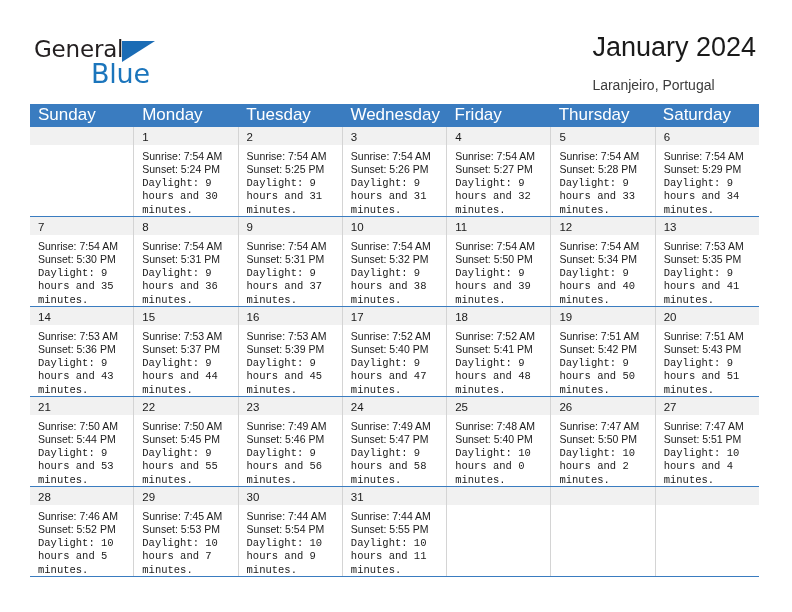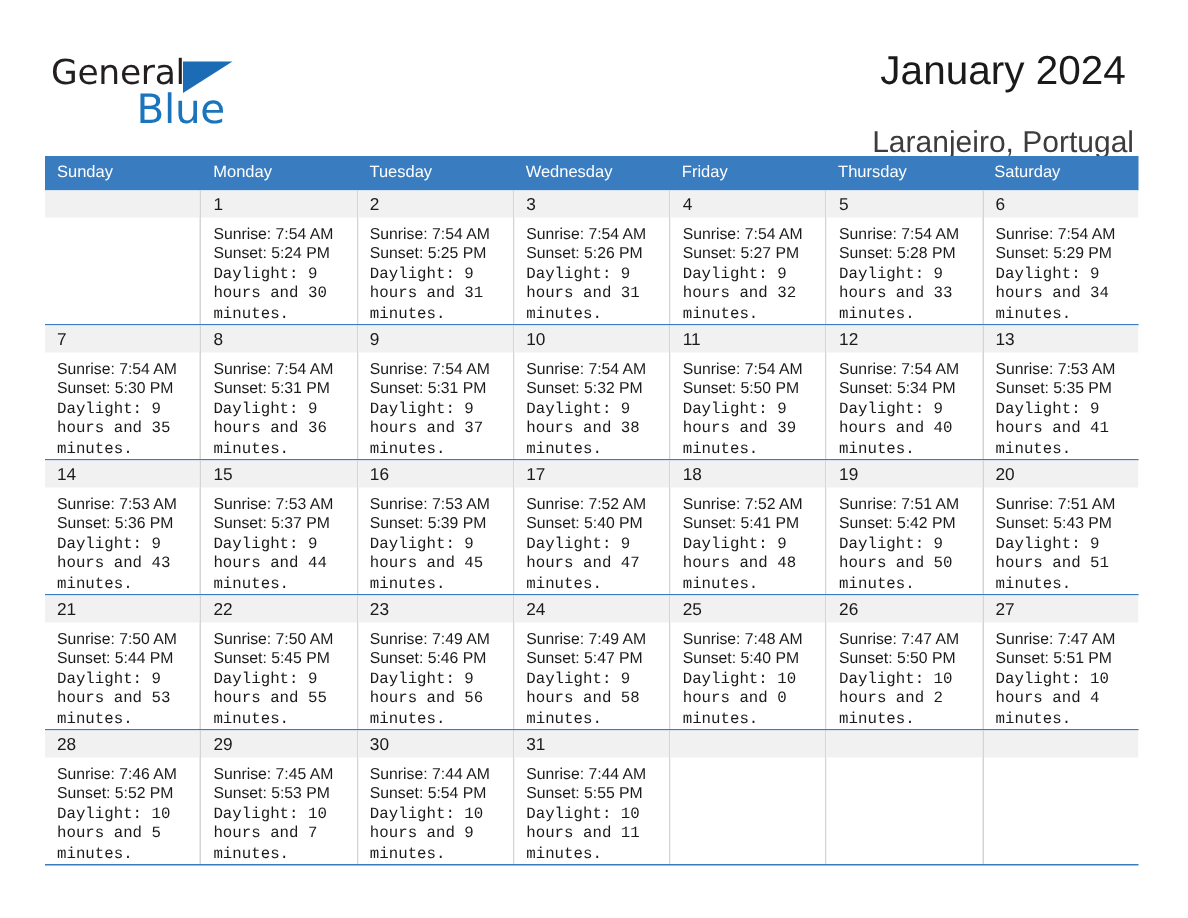--- a/index.html
+++ b/index.html
@@ -62,53 +62,53 @@
     font-size: 27px;
     letter-spacing: -0.2px;
     color: #1b75bc;
     font-family: "DejaVu Sans", sans-serif;
     font-weight: 400;
   }
   .title-block {
     position: absolute;
     right: 36px;
     top: 31px;
-    text-align: center;
+    text-align: left;
   }
   .cal-title {
     font-size: 27px;
     color: #1a1a1a;
     line-height: 32px;
     font-weight: 400;
     white-space: nowrap;
   }
   .cal-subtitle {
-    font-size: 20px;
+    font-size: 14px;
     color: #3c3c3c;
     line-height: 20px;
-    margin-top: 22px;
+    margin-top: 12px;
     white-space: nowrap;
   }
 
   
   .calendar {
     position: absolute;
     left: 30px;
     top: 104px;
     width: 729px;
   }
   .dow-row {
     display: flex;
     background: #3a7cc0;
     height: 22px;
   }
   .dow {
     flex: 1 1 0;
     color: #ffffff;
-    font-size: 11px;
+    font-size: 17px;
     line-height: 22px;
     padding-left: 8px;
     box-sizing: border-box;
     white-space: nowrap;
   }
   .week {
     display: flex;
     border-top: 1px solid #3a7cc0;
     height: 90px;
     box-sizing: border-box;

